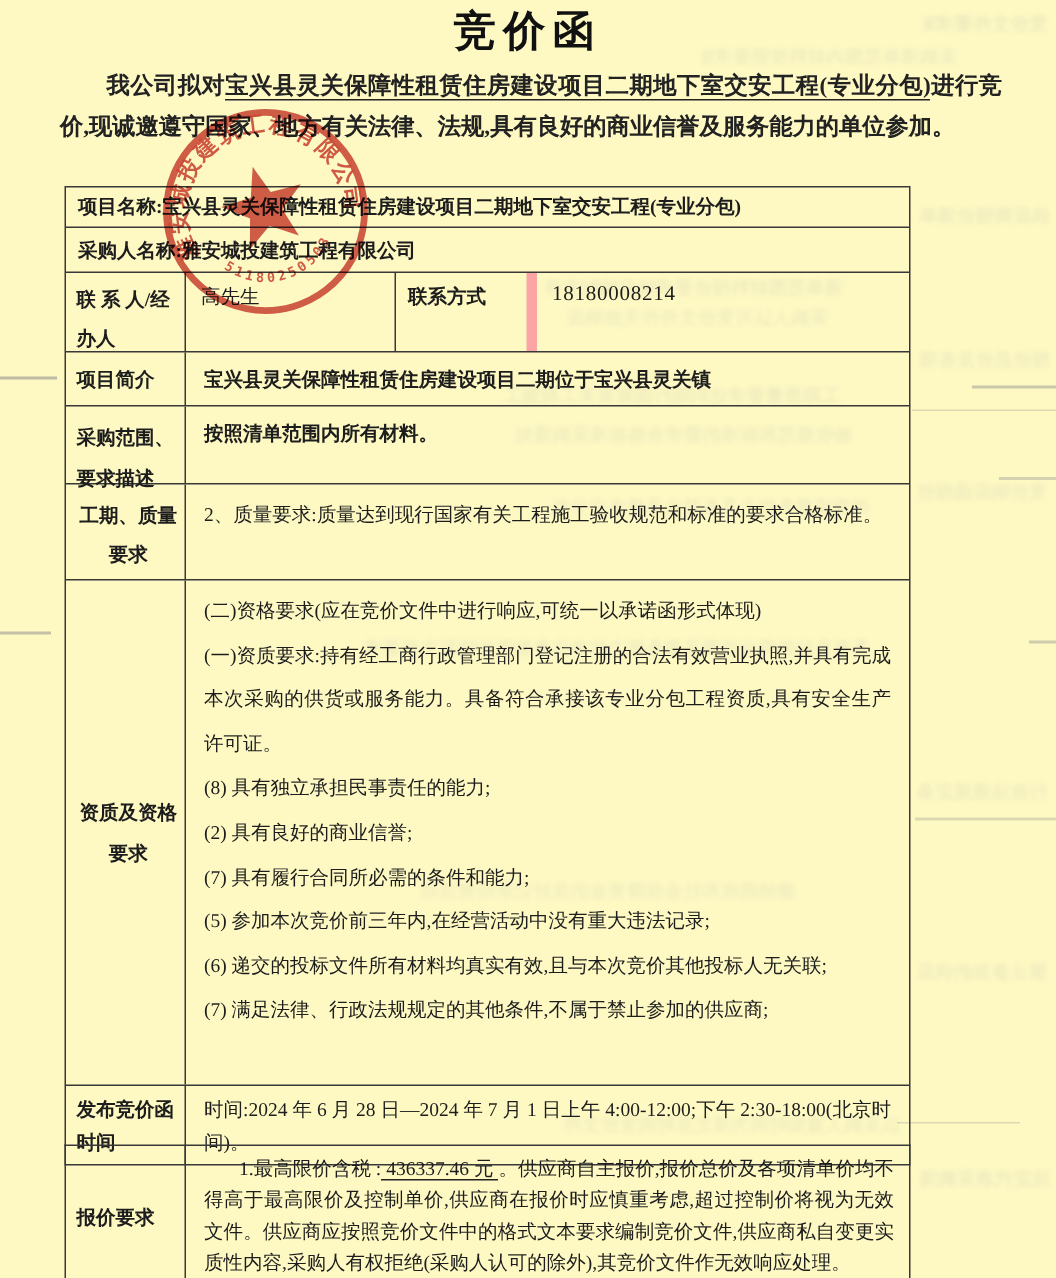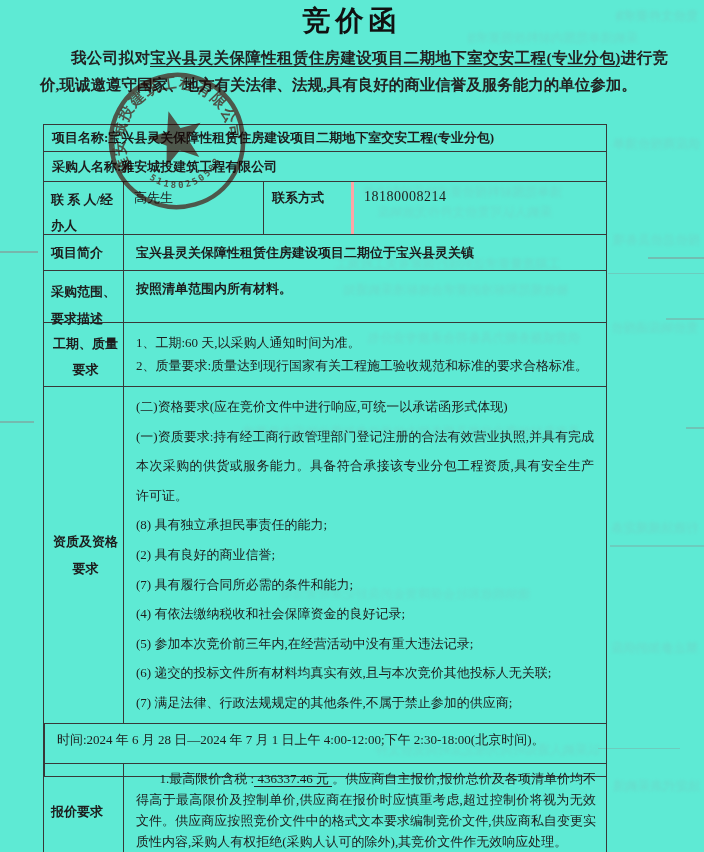--- a/index.html
+++ b/index.html
@@ -1,18 +1,18 @@
 <!DOCTYPE html>
 <html><head>
 <meta charset="utf-8">
 <style>
   html,body { margin:0; padding:0; }
   .page {
     position:relative; width:704px; height:852px;
-    background:#5eead4; overflow:hidden;
+    background:#fef9c3; overflow:hidden;
     font-family:"Liberation Serif","DejaVu Serif",serif;
     color:#1d1d1d;
     text-decoration:underline;
   }
   .doc-title {
     position:absolute; top:2px; left:0; width:100%; margin:0;
     text-align:center; font-size:28px; font-weight:700; letter-spacing:5px;
     font-family:"DejaVu Sans","Liberation Sans",sans-serif; color:#111;
   }
   .intro {
@@ -35,21 +35,21 @@
   .fullcell .flabel { font-weight:700; }
   .fullcell .fvalue { font-weight:600; }
 
   .h26{height:26px} .h30{height:30px} .h53{height:53px} .h36{height:36px}
   .h52{height:52px} .h64{height:64px} .h337{height:337px} .h53b{height:53px}
 
   
   .r3 .lab { padding-top:5px; line-height:26px; }
   .r3 .c2 { flex:0 0 140px; width:140px; border-left:1px solid #383838; padding:7px 6px 0 10px; }
   .r3 .c3 { flex:0 0 88px; width:88px; border-left:1px solid #383838; padding:7px 4px 0 8px; font-weight:600; }
-  .r3 .c4 { flex:1 1 auto; border-left:3px solid #fca5a5; padding:7px 6px 0 10px; font-size:14px; letter-spacing:.5px; }
+  .r3 .c4 { flex:1 1 auto; border-left:7px solid #fca5a5; padding:7px 6px 0 10px; font-size:14px; letter-spacing:.5px; }
   .r4 .lab { display:flex; align-items:center; }
   .r4 .val { display:flex; align-items:center; font-weight:600; }
   .r5 .lab { padding-top:7px; line-height:27px; }
   .r5 .val { padding-top:9px; font-weight:600; }
   .r6 .lab { padding-top:8px; line-height:26px; text-align:center; }
   .r6 .val { padding-top:8px; line-height:23px; }
   .r7 .lab { display:flex; flex-direction:column; justify-content:center; line-height:27px; text-align:center; }
   .r7 .val { padding-top:5px; }
   .r7 .val p { margin:0; line-height:29.6px; text-align:justify; }
   .r8 .lab { padding-top:5px; line-height:22px; }
@@ -145,44 +145,46 @@
         </div>
       <div class="cell val">按照清单范围内所有材料。</div>
     </div>
 
     <div class="trow h64 r6">
       <div class="cell lab">
           <div>工期、质量</div>
           <div>要求</div>
         </div>
       <div class="cell val">
-          <div>1、工期:60 天,以采购人通知时间为准。</div>
           <div>2、质量要求:质量达到现行国家有关工程施工验收规范和标准的要求合格标准。</div>
         </div>
     </div>
 
     <div class="trow h337 r7">
       <div class="cell lab">
           <div>资质及资格</div>
           <div>要求</div>
         </div>
       <div class="cell val">
           <p>(二)资格要求(应在竞价文件中进行响应,可统一以承诺函形式体现)</p>
           <p>(一)资质要求:持有经工商行政管理部门登记注册的合法有效营业执照,并具有完成本次采购的供货或服务能力。具备符合承接该专业分包工程资质,具有安全生产许可证。</p>
           <p>(8) 具有独立承担民事责任的能力;</p>
           <p>(2) 具有良好的商业信誉;</p>
           <p>(7) 具有履行合同所必需的条件和能力;</p>
-          <p>(4) 有依法缴纳税收和社会保障资金的良好记录;</p>
           <p>(5) 参加本次竞价前三年内,在经营活动中没有重大违法记录;</p>
           <p>(6) 递交的投标文件所有材料均真实有效,且与本次竞价其他投标人无关联;</p>
           <p>(7) 满足法律、行政法规规定的其他条件,不属于禁止参加的供应商;</p>
         </div>
     </div>
 
     <div class="trow h53b r8">
+      <div class="cell lab">
+          <div>发布竞价函</div>
+          <div>时间</div>
+        </div>
       <div class="cell val">时间:2024 年 6 月 28 日—2024 年 7 月 1 日上午 4:00-12:00;下午 2:30-18:00(北京时间)。</div>
     </div>
 
   </div>
 
   <div class="tbl" id="table-price">
     <div class="trow r9">
       <div class="cell lab">报价要求</div>
       <div class="cell val">
         <p><span>1.最高限价含税 :</span><span class="u2"> 436337.46 元 </span><span>。供应商自主报价,报价总价及各项清单价均不得高于最高限价及控制单价,供应商在报价时应慎重考虑,超过控制价将视为无效文件。供应商应按照竞价文件中的格式文本要求编制竞价文件,供应商私自变更实质性内容,采购人有权拒绝(采购人认可的除外),其竞价文件作无效响应处理。</span></p>

